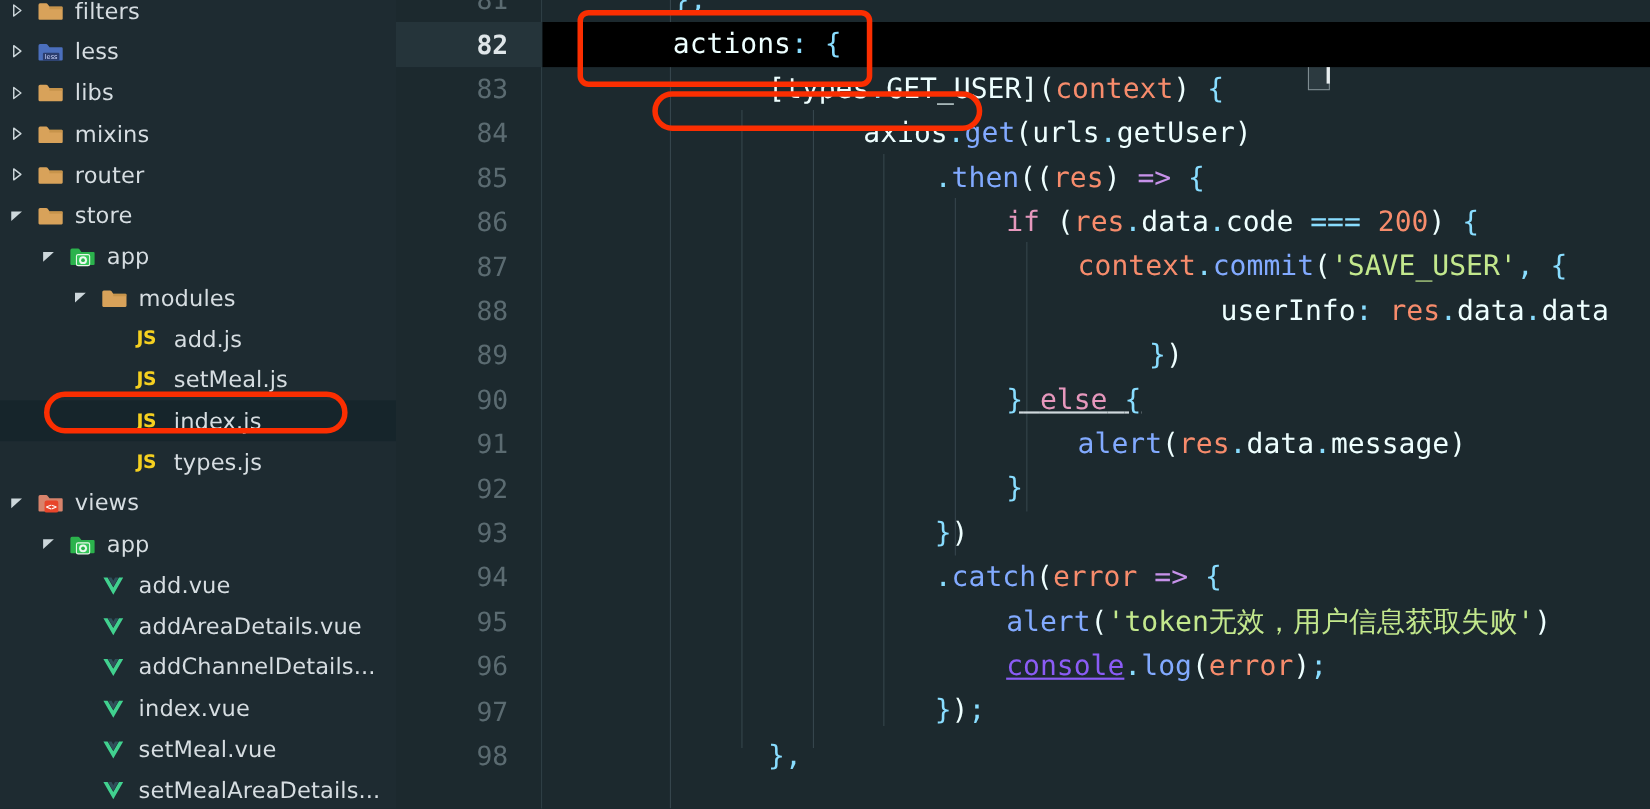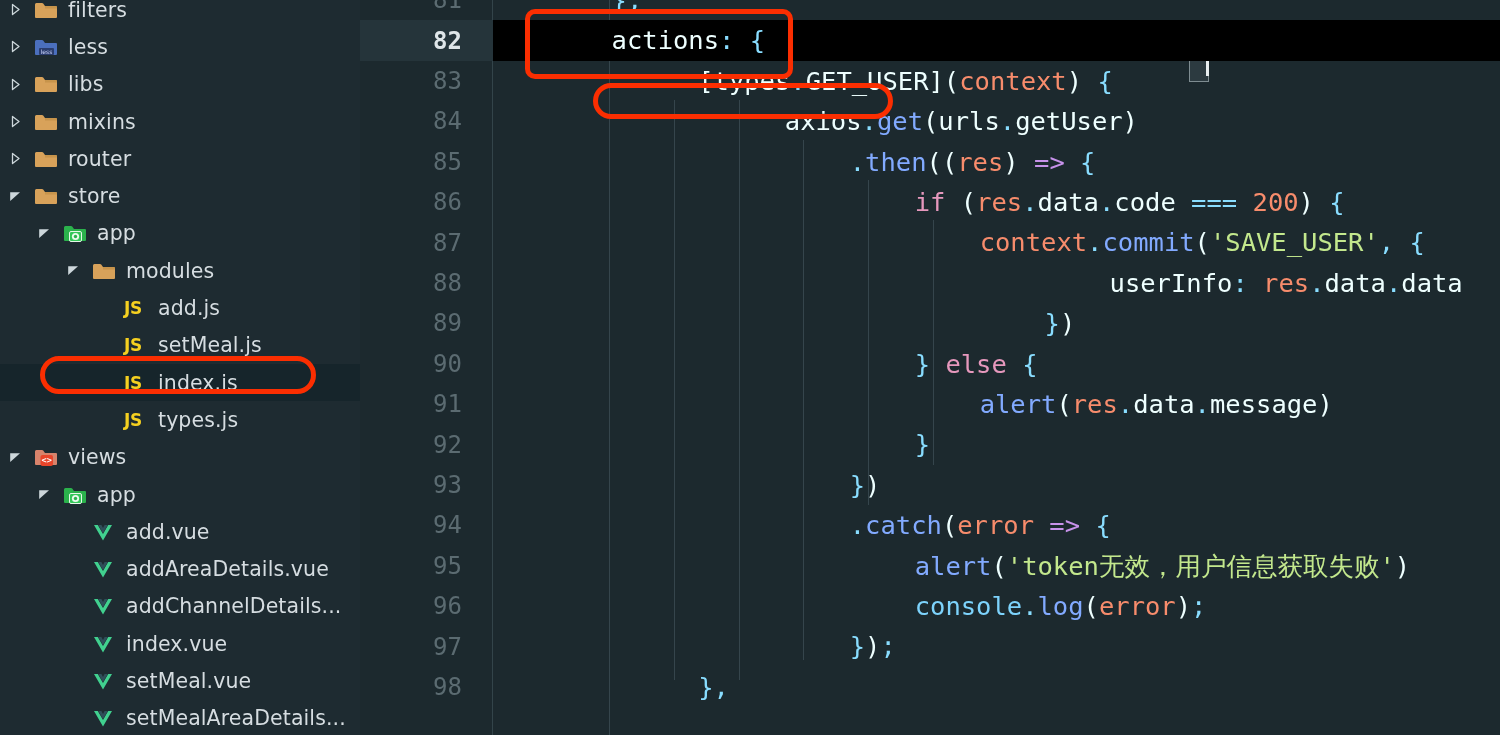--- a/index.html
+++ b/index.html
@@ -73,21 +73,21 @@
     position:absolute; top:0; width:1px; background:#3a4a51; opacity:.85;
   }
   
   .t-punc{ color:#89ddff; }
   .t-key{  color:#e698bd; }
   .t-prop{ color:#82aaff; }
   .t-str{  color:#c3e88d; }
   .t-num{  color:#f78c6c; }
   .t-par{  color:#f78c6c; }
   .t-op{   color:#c792ea; }
-  .t-cons{ color:#7dd3fc; }
+  .t-cons{ color:#8b5cf6;text-decoration:underline; }
   .t-pl{   color:#eeffff; }
 
   
   #bracket-box{
     position:absolute; left:696px; top:32px; width:20px; height:50px;
     border:1px solid #7e8c91; background:rgba(120,140,150,.18);
   }
   #caret{
     position:absolute; left:713px; top:36px; width:2.5px; height:40px;
     background:#e8eef0;
@@ -377,21 +377,21 @@
       <div class="guide" style="left: 440.35px; top: 220px; height: 245px;"></div>
       <div class="cline" style="position: absolute; left: 0px; right: 0px; top: -20px; height: 40.4px;"><span style="margin-left: 86.6px;"><span class="t-punc">}</span><span class="t-punc">,</span></span></div>
       <div class="cline cur" style="position: absolute; left: 0px; right: 0px; top: 20.4px; height: 40.4px;"><span style="margin-left: 86.6px;"><span class="t-pl">actions</span><span class="t-punc">:</span> <span class="t-punc">{</span></span></div>
       <div class="cline" style="position: absolute; left: 0px; right: 0px; top: 60.8px; height: 40.4px;"><span style="margin-left: 173.2px;"><span class="t-pl">[</span><span class="t-pl">types</span><span class="t-punc">.</span><span class="t-pl">GET_USER</span><span class="t-pl">]</span><span class="t-pl">(</span><span class="t-par">context</span><span class="t-pl">)</span> <span class="t-punc">{</span></span></div>
       <div class="cline" style="position: absolute; left: 0px; right: 0px; top: 101.2px; height: 40.4px;"><span style="margin-left: 259.8px;"><span class="t-pl">axios</span><span class="t-punc">.</span><span class="t-prop">get</span><span class="t-pl">(</span><span class="t-pl">urls</span><span class="t-punc">.</span><span class="t-pl">getUser</span><span class="t-pl">)</span></span></div>
       <div class="cline" style="position: absolute; left: 0px; right: 0px; top: 141.6px; height: 40.4px;"><span style="margin-left: 324.75px;"><span class="t-punc">.</span><span class="t-prop">then</span><span class="t-pl">(</span><span class="t-pl">(</span><span class="t-par">res</span><span class="t-pl">)</span> <span class="t-op">=&gt;</span> <span class="t-punc">{</span></span></div>
       <div class="cline" style="position: absolute; left: 0px; right: 0px; top: 182px; height: 40.4px;"><span style="margin-left: 389.7px;"><span class="t-key">if</span> <span class="t-pl">(</span><span class="t-par">res</span><span class="t-punc">.</span><span class="t-pl">data</span><span class="t-punc">.</span><span class="t-pl">code</span> <span class="t-punc">===</span> <span class="t-num">200</span><span class="t-pl">)</span> <span class="t-punc">{</span></span></div>
       <div class="cline" style="position: absolute; left: 0px; right: 0px; top: 222.4px; height: 40.4px;"><span style="margin-left: 454.65px;"><span class="t-par">context</span><span class="t-punc">.</span><span class="t-prop">commit</span><span class="t-pl">(</span><span class="t-str">'SAVE_USER'</span><span class="t-punc">,</span> <span class="t-punc">{</span></span></div>
       <div class="cline" style="position: absolute; left: 0px; right: 0px; top: 262.8px; height: 40.4px;"><span style="margin-left: 584.55px;"><span class="t-pl">userInfo</span><span class="t-punc">:</span> <span class="t-par">res</span><span class="t-punc">.</span><span class="t-pl">data</span><span class="t-punc">.</span><span class="t-pl">data</span></span></div>
       <div class="cline" style="position: absolute; left: 0px; right: 0px; top: 303.2px; height: 40.4px;"><span style="margin-left: 519.6px;"><span class="t-punc">}</span><span class="t-pl">)</span></span></div>
-      <div class="cline" style="position: absolute; left: 0px; right: 0px; top: 343.6px; height: 40.4px;"><span style="margin-left: 389.7px;"><span class="t-punc">}</span> <span class="t-key">else</span> <span class="t-punc">{</span></span></div>
+      <div class="cline" style="position: absolute; left: 0px; right: 0px; top: 343.6px; height: 40.4px; text-decoration: underline;"><span style="margin-left: 389.7px;"><span class="t-punc">}</span> <span class="t-key">else</span> <span class="t-punc">{</span></span></div>
       <div class="cline" style="position: absolute; left: 0px; right: 0px; top: 384px; height: 40.4px;"><span style="margin-left: 454.65px;"><span class="t-prop">alert</span><span class="t-pl">(</span><span class="t-par">res</span><span class="t-punc">.</span><span class="t-pl">data</span><span class="t-punc">.</span><span class="t-pl">message</span><span class="t-pl">)</span></span></div>
       <div class="cline" style="position: absolute; left: 0px; right: 0px; top: 424.4px; height: 40.4px;"><span style="margin-left: 389.7px;"><span class="t-punc">}</span></span></div>
       <div class="cline" style="position: absolute; left: 0px; right: 0px; top: 464.8px; height: 40.4px;"><span style="margin-left: 324.75px;"><span class="t-punc">}</span><span class="t-pl">)</span></span></div>
       <div class="cline" style="position: absolute; left: 0px; right: 0px; top: 505.2px; height: 40.4px;"><span style="margin-left: 324.75px;"><span class="t-punc">.</span><span class="t-prop">catch</span><span class="t-pl">(</span><span class="t-par">error</span> <span class="t-op">=&gt;</span> <span class="t-punc">{</span></span></div>
       <div class="cline" style="position: absolute; left: 0px; right: 0px; top: 545.6px; height: 40.4px;"><span style="margin-left: 389.7px;"><span class="t-prop">alert</span><span class="t-pl">(</span><span class="t-str">'token无效，用户信息获取失败'</span><span class="t-pl">)</span></span></div>
       <div class="cline" style="position: absolute; left: 0px; right: 0px; top: 586px; height: 40.4px;"><span style="margin-left: 389.7px;"><span class="t-cons">console</span><span class="t-punc">.</span><span class="t-prop">log</span><span class="t-pl">(</span><span class="t-par">error</span><span class="t-pl">)</span><span class="t-punc">;</span></span></div>
       <div class="cline" style="position: absolute; left: 0px; right: 0px; top: 626.4px; height: 40.4px;"><span style="margin-left: 324.75px;"><span class="t-punc">}</span><span class="t-pl">)</span><span class="t-punc">;</span></span></div>
       <div class="cline" style="position: absolute; left: 0px; right: 0px; top: 666.8px; height: 40.4px;"><span style="margin-left: 173.2px;"><span class="t-punc">}</span><span class="t-punc">,</span></span></div>
     </div>
 

